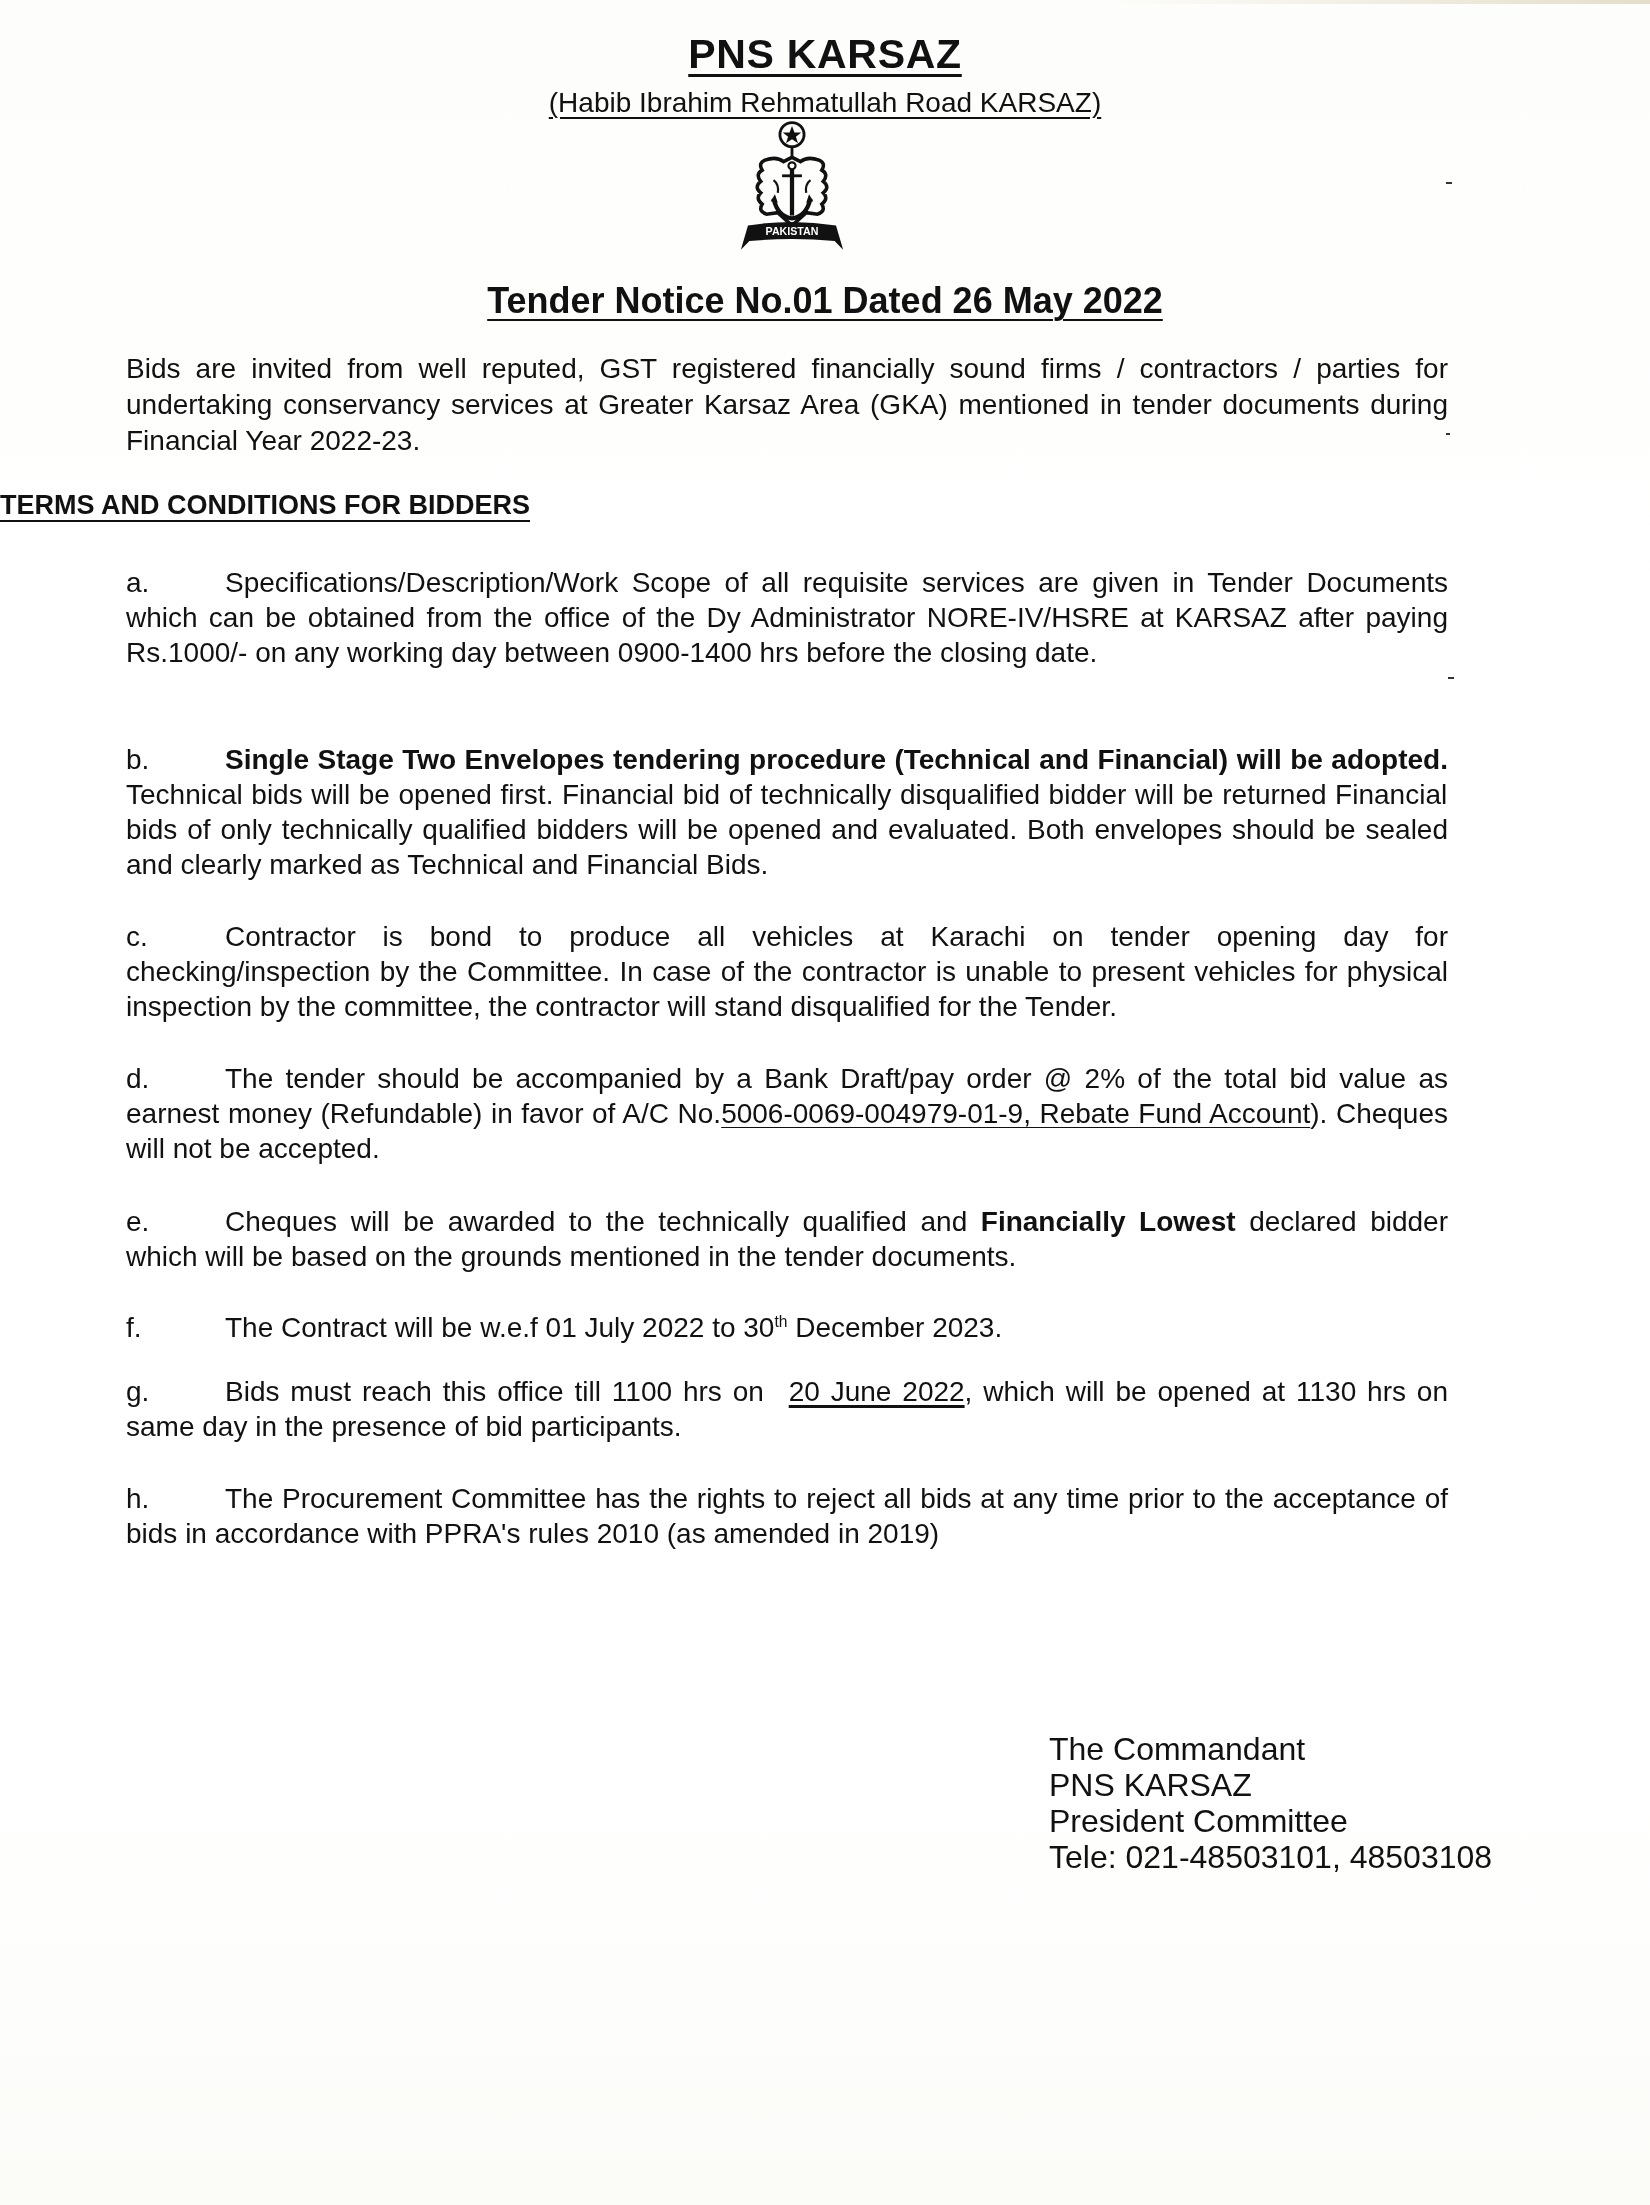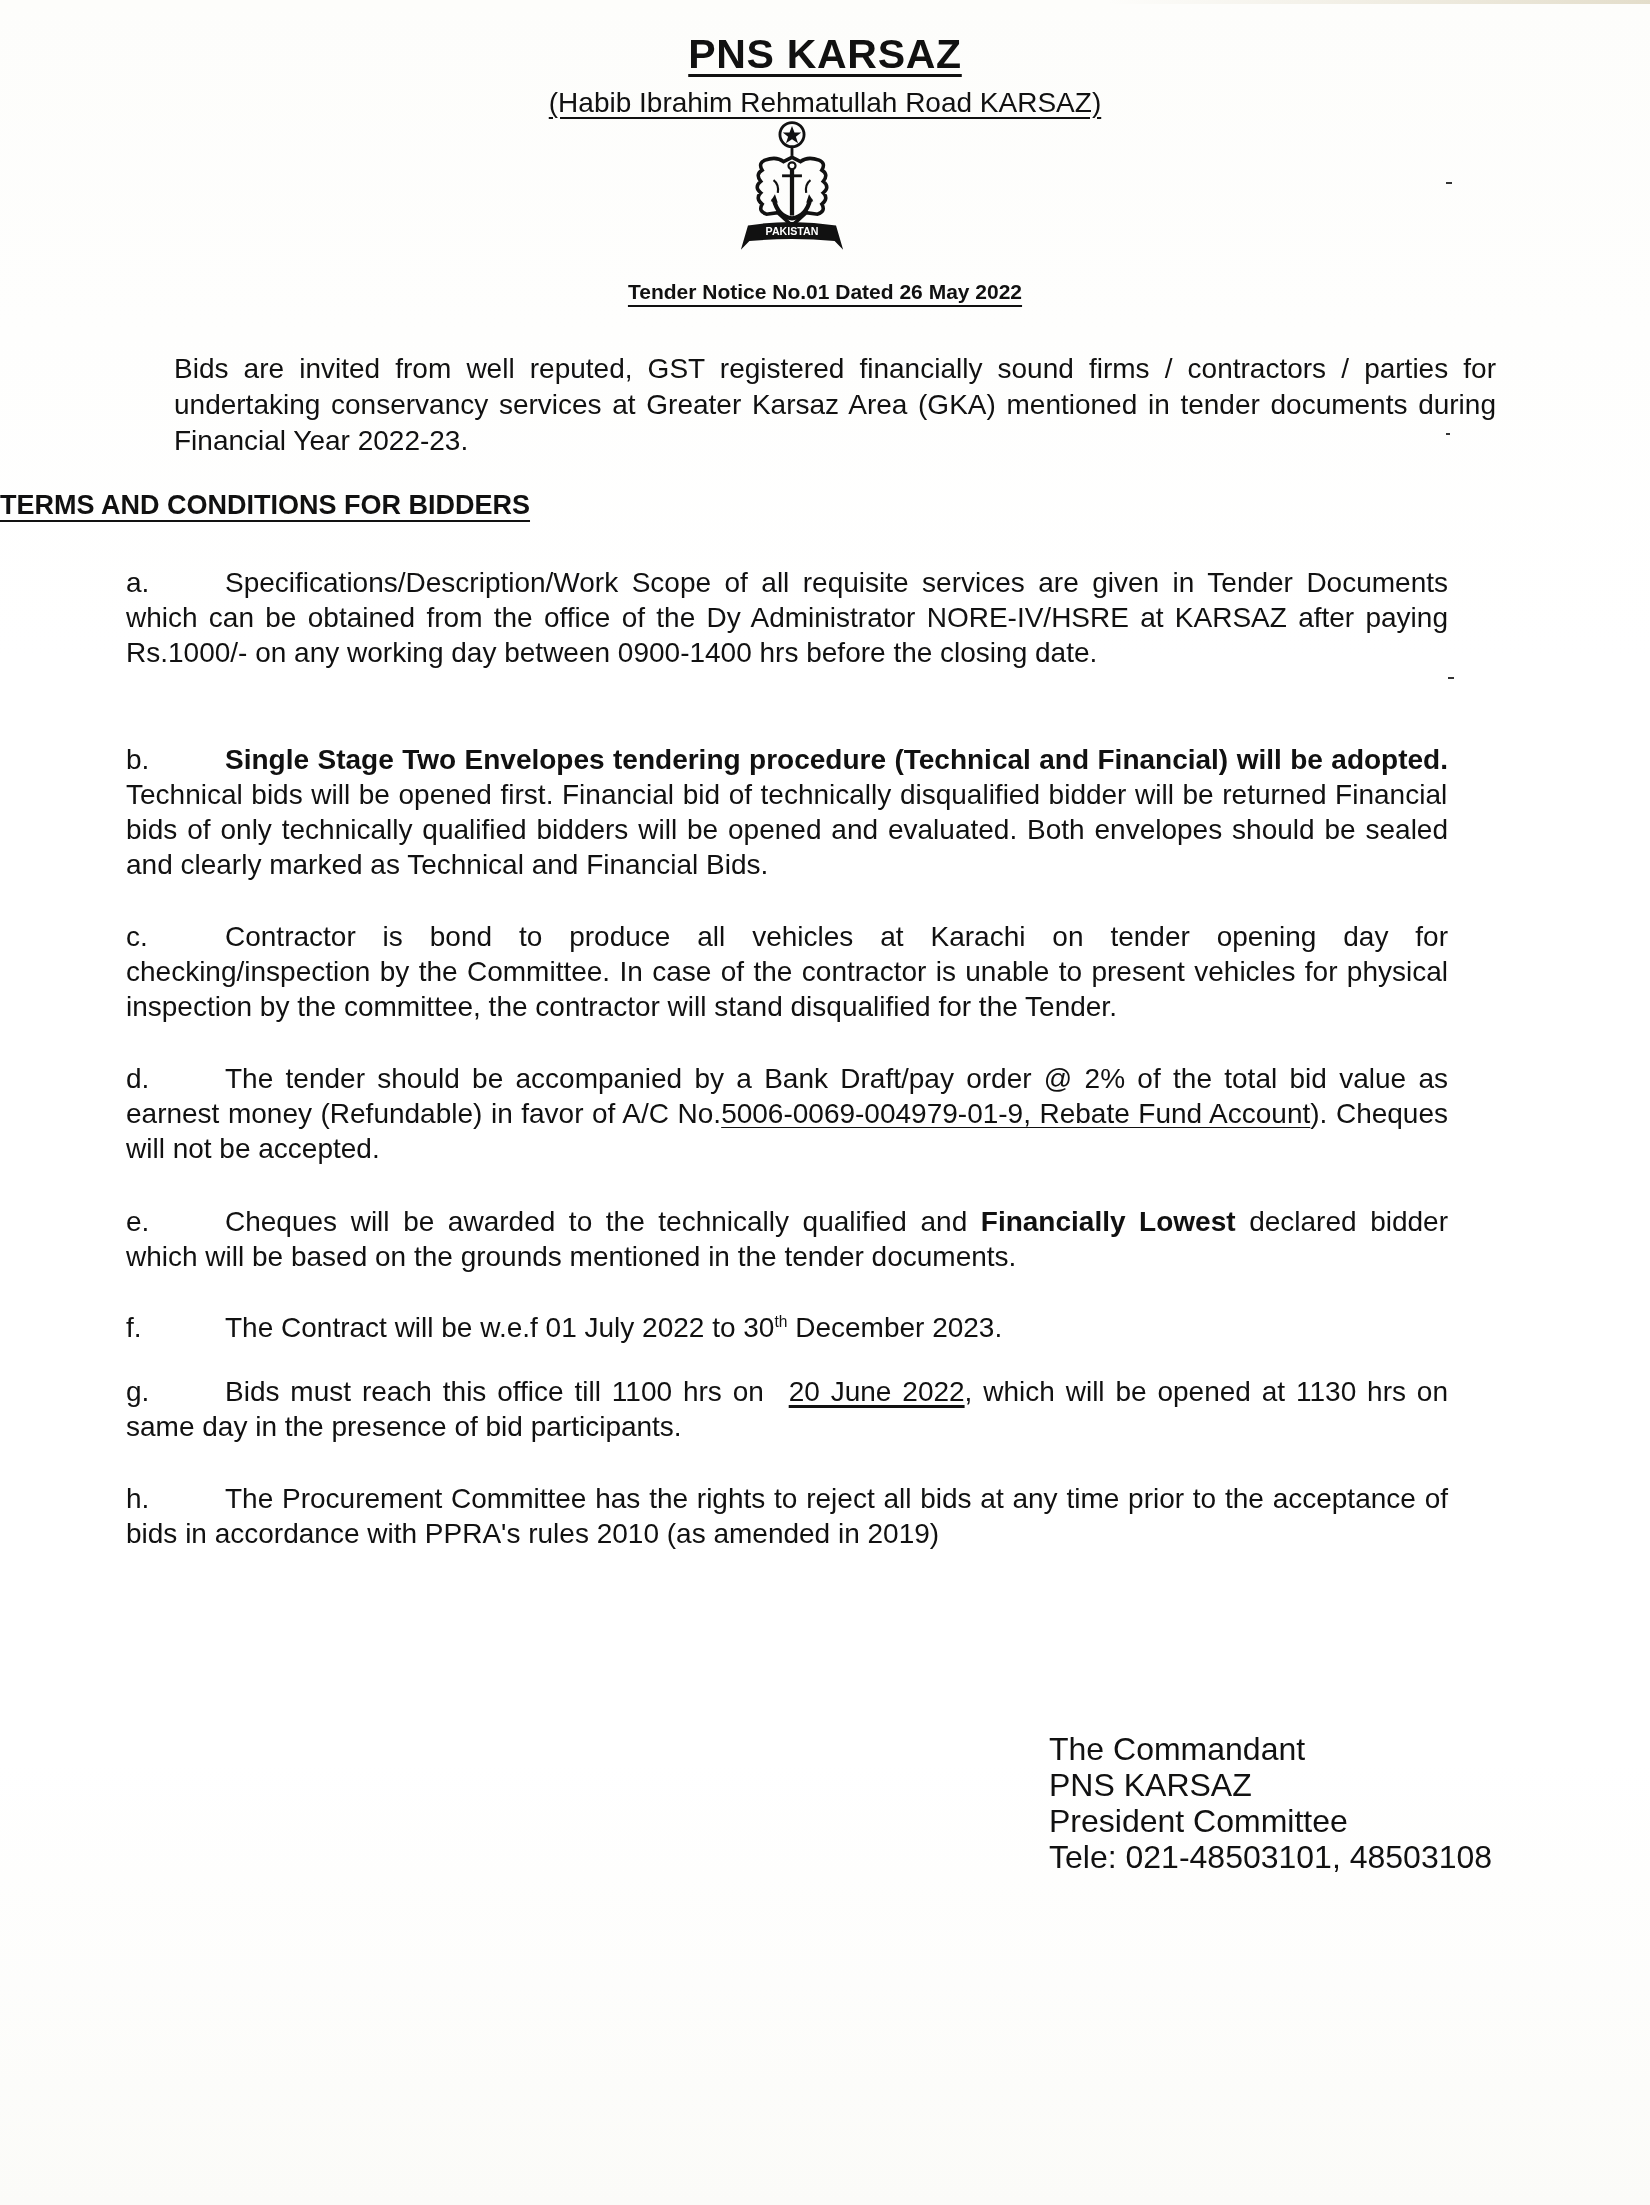--- a/index.html
+++ b/index.html
@@ -34,29 +34,29 @@
     font-size: 28px;
     text-decoration: underline; text-decoration-thickness: 2.1px; text-underline-offset: 5px;
   }
   .emblem {
     position: absolute; left: 721px; top: 119px; width: 142px; height: 142px;
   }
   .notice-title {
     position: absolute; left: 0; width: 1650px; top: 280px; text-align: center;
   }
   .notice-title span {
-    font-size: 21px; font-weight: bold;
+    font-size: 36px; font-weight: bold;
     text-decoration: underline; text-decoration-thickness: 2.1px; text-underline-offset: 5.7px;
   }
   .para {
     position: absolute; left: 126px; width: 1322px;
     font-size: 28px; line-height: 36px;
     text-align: justify;
   }
-  .intro { top: 351px; margin-left: 48px; }
+  .intro { top: 351px; }
   .section-heading {
     position: absolute; left: 0; width: 1650px; top: 490px; text-align: left;
   }
   .section-heading span {
     font-size: 27px; font-weight: bold;
     text-decoration: underline; text-decoration-thickness: 2.1px; text-underline-offset: 5.7px;
   }
   .term {
     position: absolute; left: 126px; width: 1322px;
     font-size: 28px; line-height: 35px; text-align: justify;

